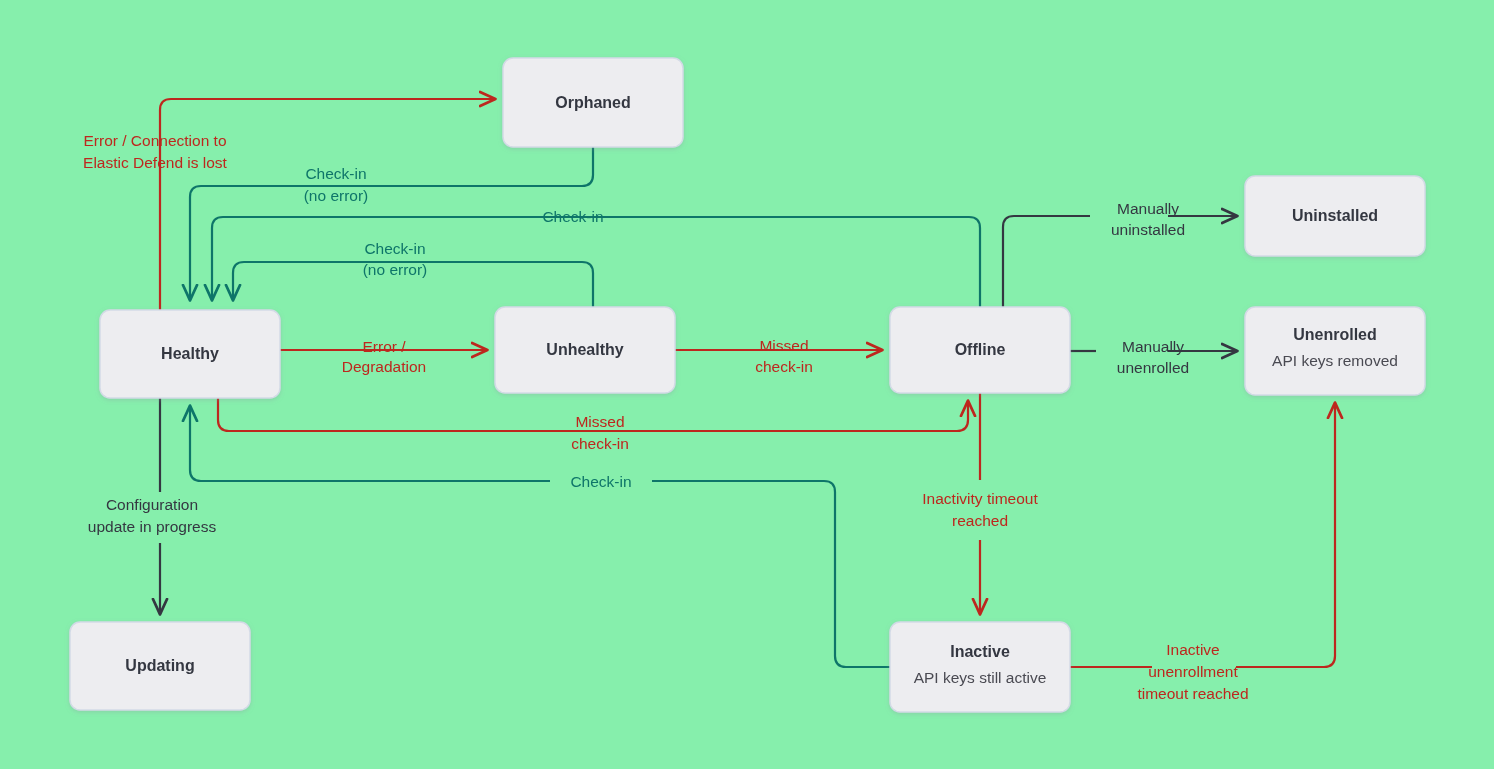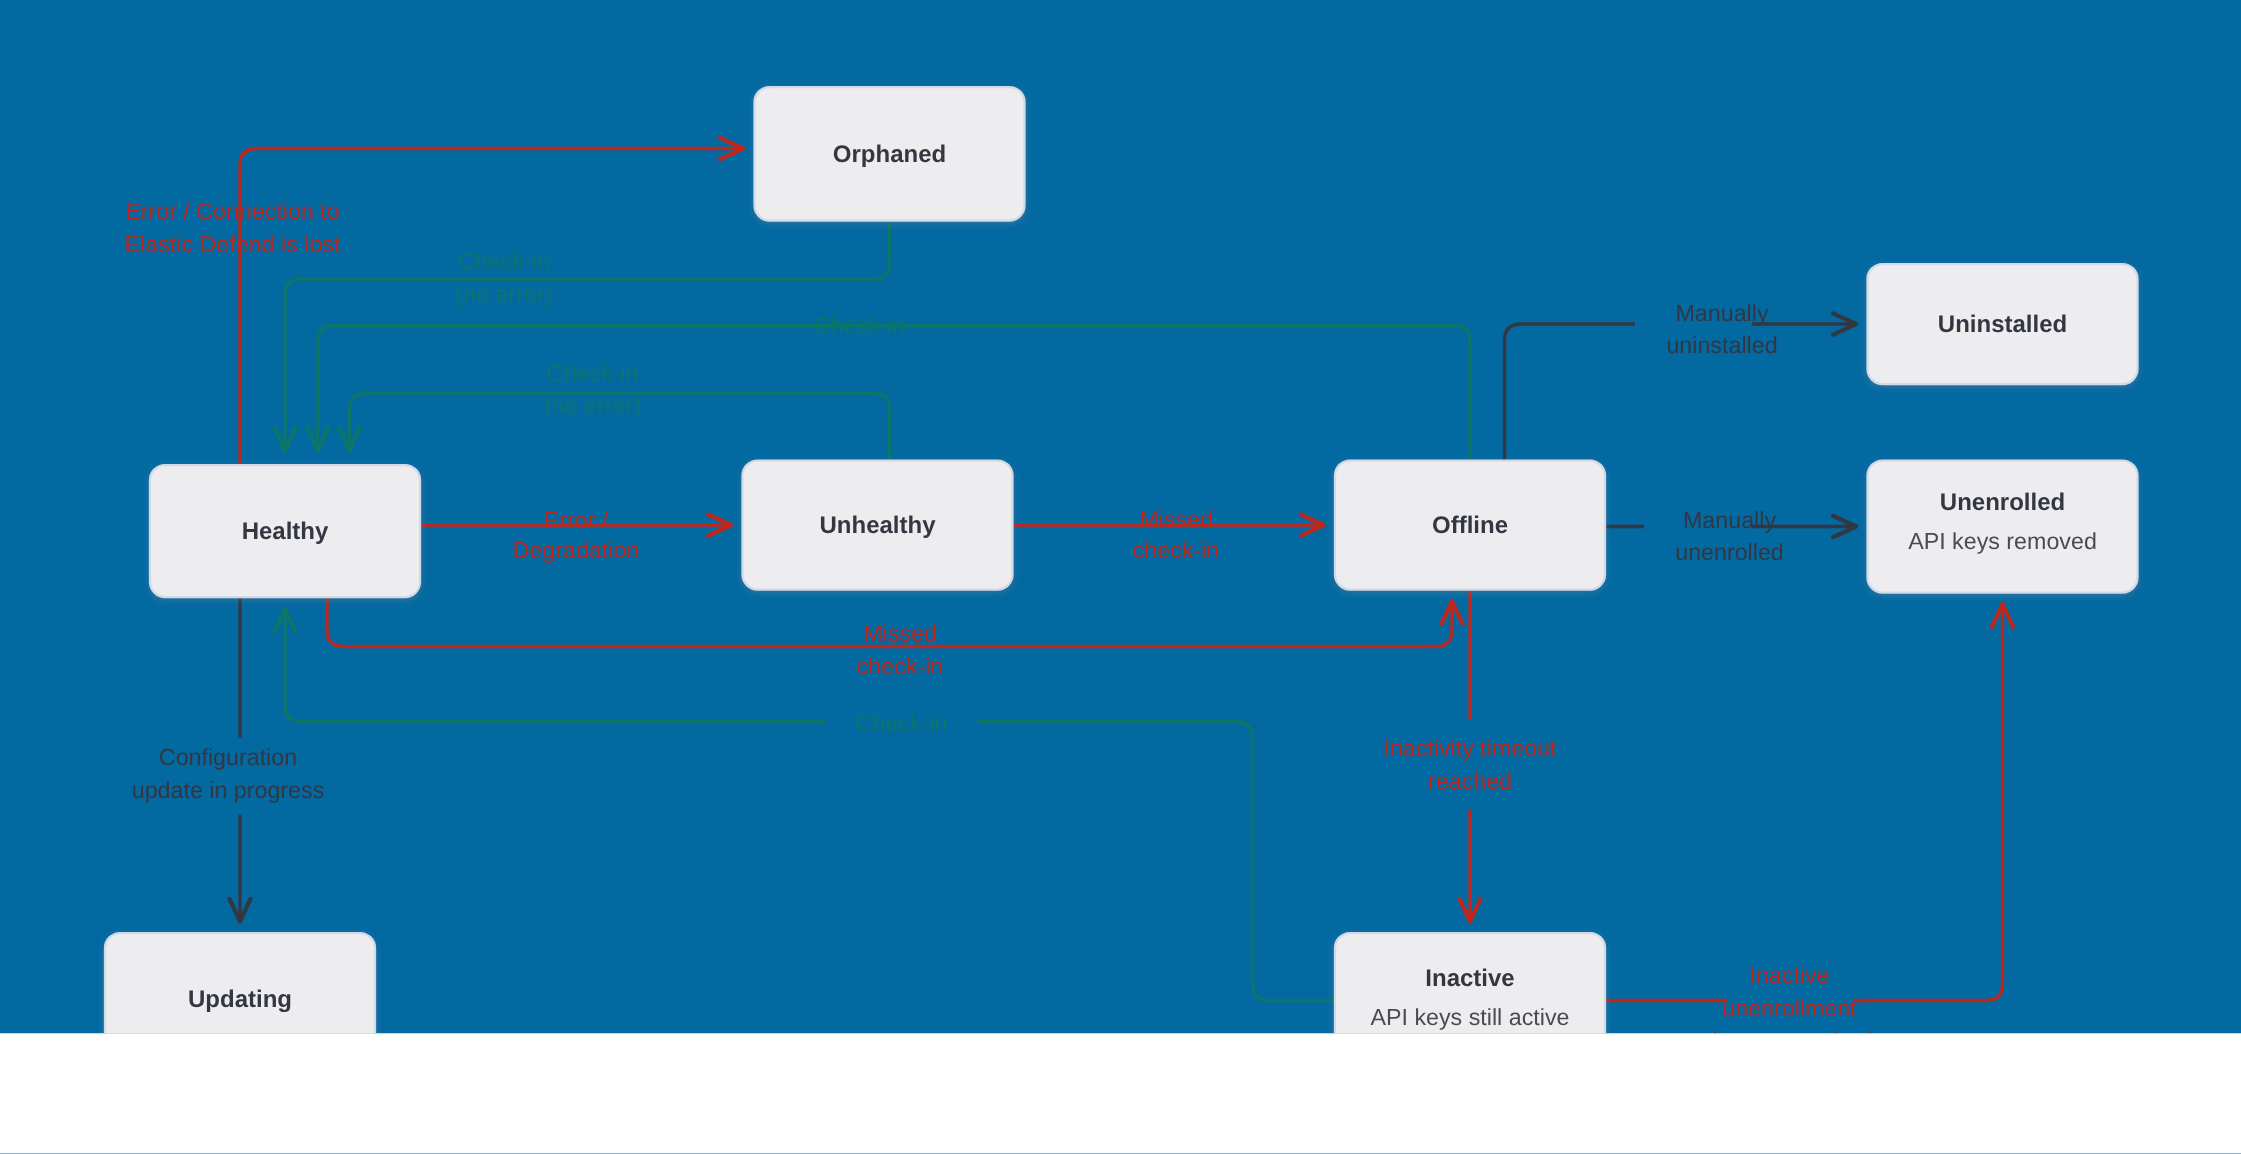--- a/index.html
+++ b/index.html
@@ -1,17 +1,17 @@
 <!DOCTYPE html>
 <html><head>
 <meta charset="utf-8">
 <style>
   html,body{margin:0;padding:0;background:#ffffff;}
   body{font-family:"Liberation Sans",sans-serif;}
-  #stage{position:relative;width:1494px;height:689px;background:#0369a1;overflow:hidden;}
+  #stage{position:relative;width:1494px;height:769px;background:#86efac;overflow:hidden;}
   svg{position:absolute;top:0;left:0;width:1494px;height:769px;}
 
   .node-rect{fill:#EDEDF0;stroke:#D3DAE6;stroke-width:1.5;}
   .node-title{font-family:"Liberation Sans",sans-serif;font-size:16px;font-weight:bold;fill:#343741;text-anchor:middle;dominant-baseline:middle;}
   .node-sub{font-family:"Liberation Sans",sans-serif;font-size:15.5px;font-weight:normal;fill:#4A4A52;text-anchor:middle;dominant-baseline:middle;}
 
   .edge{fill:none;stroke-width:2.2;stroke-linecap:butt;stroke-linejoin:round;}
   .e-red{stroke:#BD271E;}
   .e-teal{stroke:#0E7569;}
   .e-dark{stroke:#343741;}

